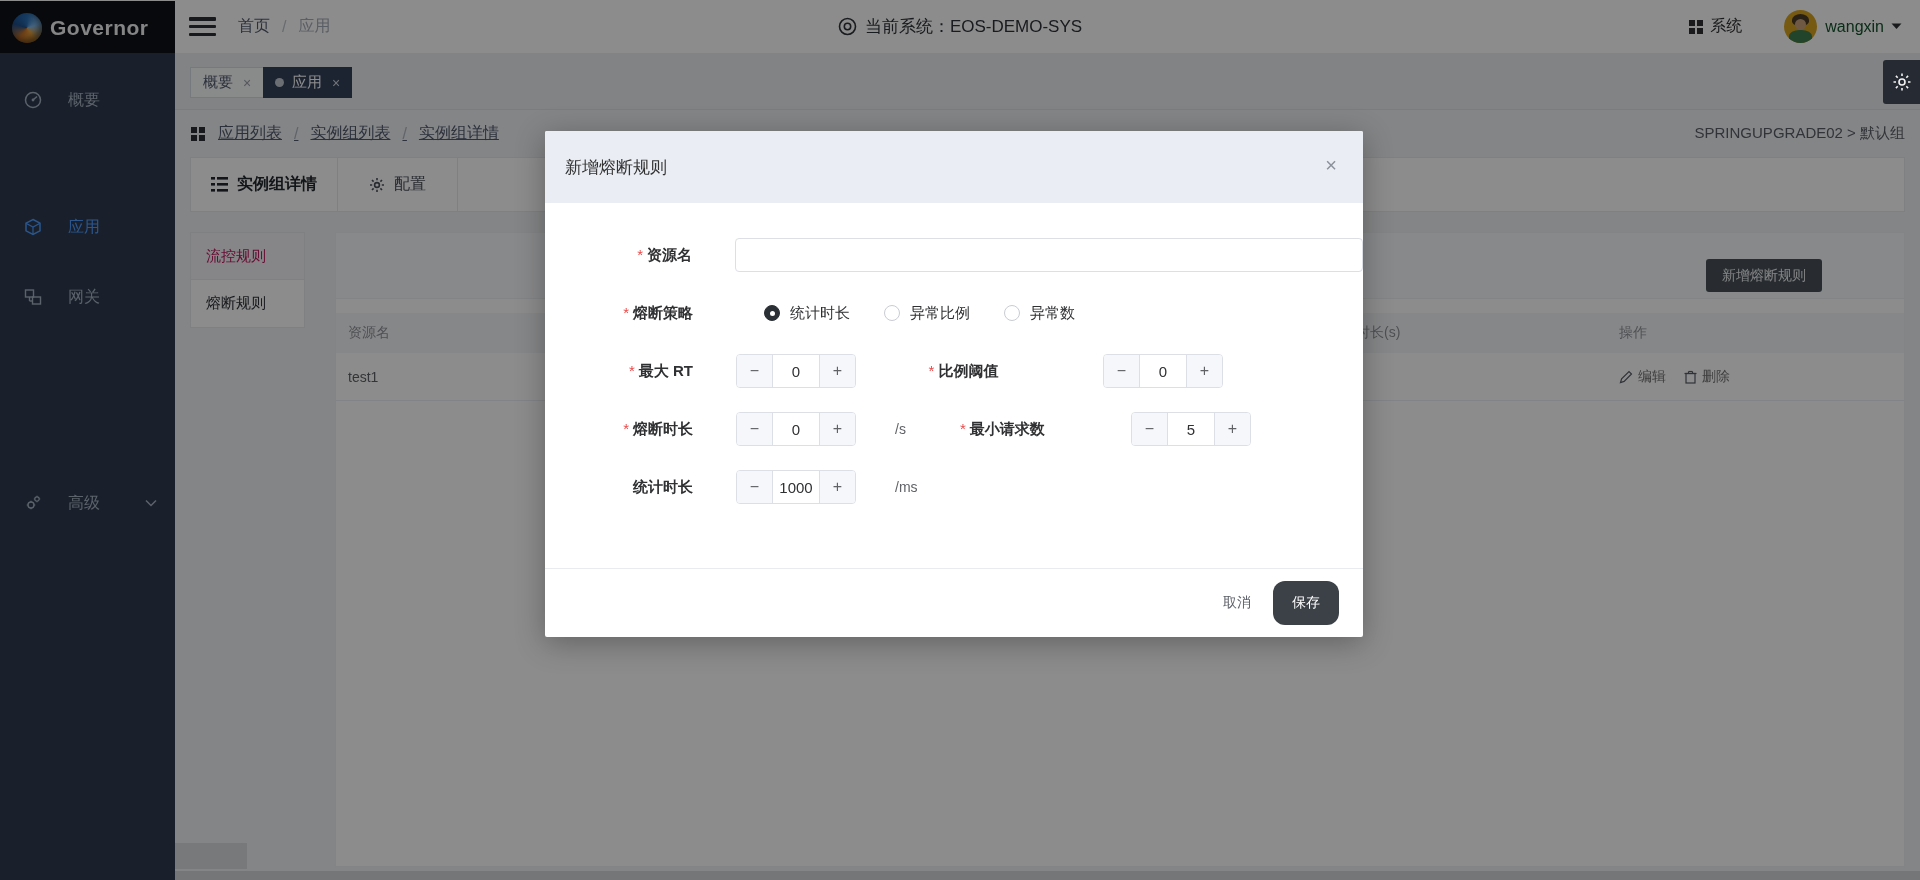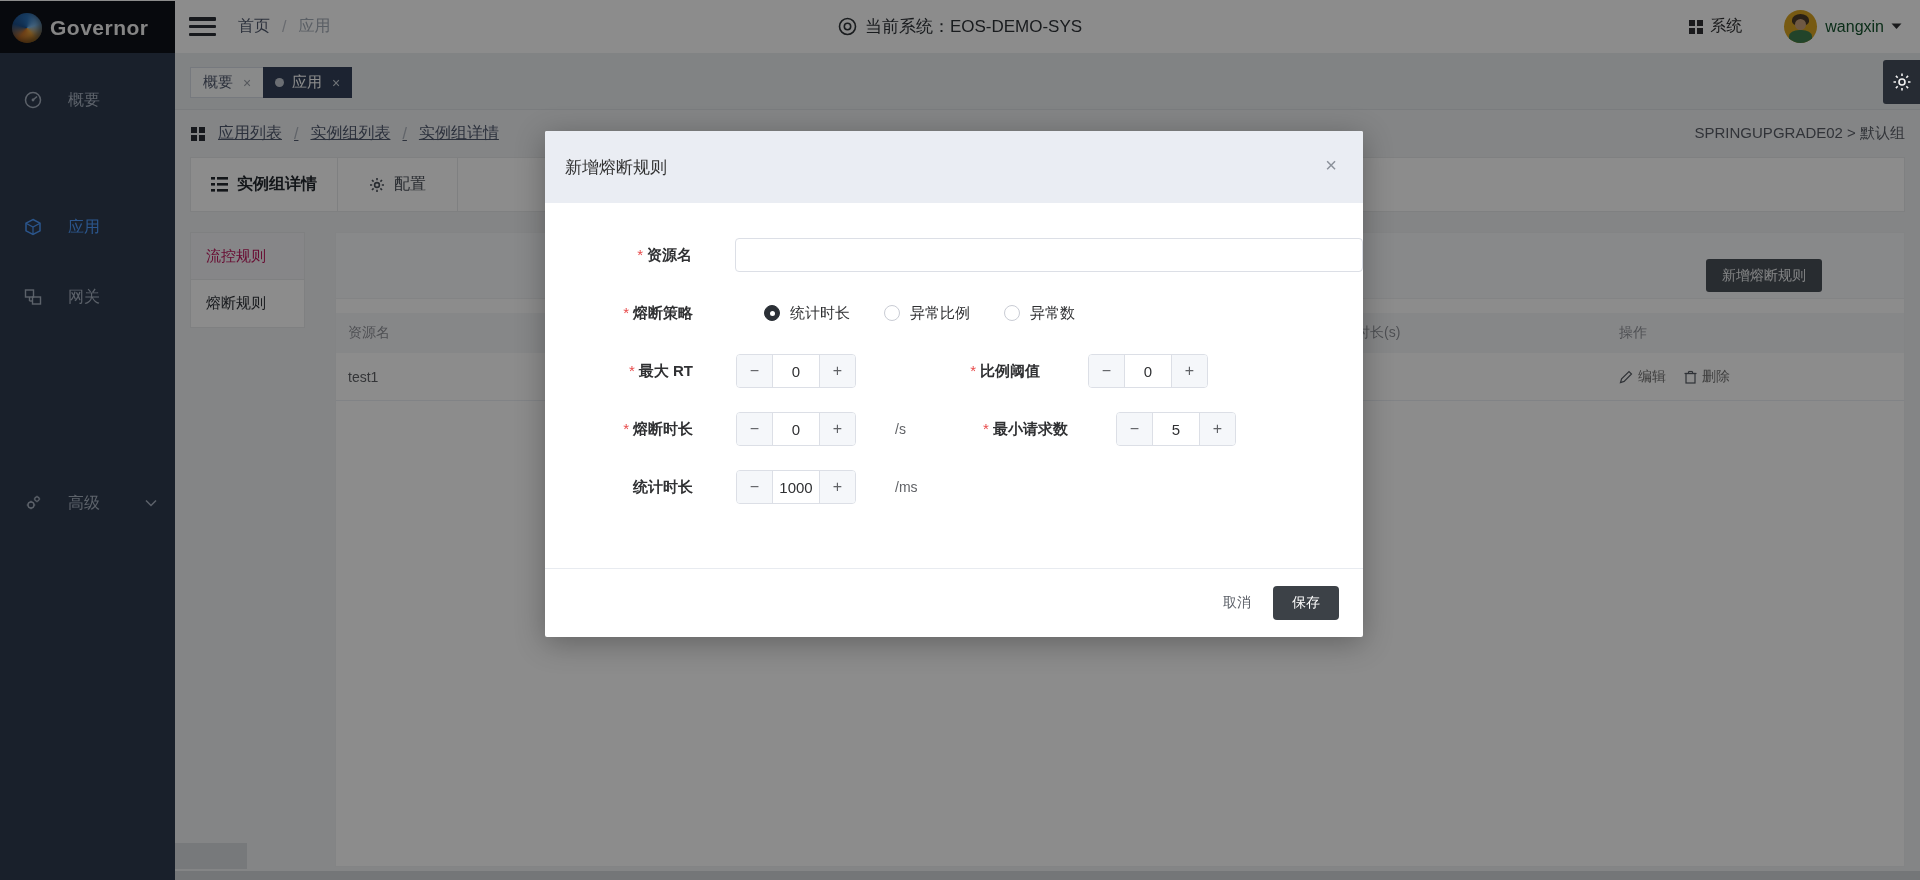--- a/index.html
+++ b/index.html
@@ -93,38 +93,38 @@
   .overlay { position:absolute; inset:0; background:rgba(0,0,0,0.45); z-index:10; }
 
   
   .modal { position:absolute; left:545px; top:131px; width:818px; height:506px; background:#fff; z-index:20; border-radius:2px; box-shadow:0 6px 30px rgba(0,0,0,.3); }
   .modal-header { height:72px; background:#eaedf3; display:flex; align-items:center; padding-left:20px; font-size:17px; color:#333; font-weight:500; position:relative; border-radius:2px 2px 0 0; }
   .modal-close { position:absolute; right:26px; top:24px; font-size:20px; color:#8b919a; cursor:pointer; line-height:1; }
   .modal-body { padding-top:35px; }
   .form-row { display:flex; align-items:center; height:34px; margin-bottom:24px;gap:31px; }
   .f-label { width:148px; text-align:right; margin-right:12px; font-size:15px; font-weight:bold; color:#303133; white-space:nowrap; }
   .f-label .req { color:#e84a4a; margin-right:4px; font-weight:normal; }
-  .f-label2 { width:153px; text-align:right; margin-right:17px; font-size:15px; font-weight:bold; color:#303133; white-space:nowrap; }
+  .f-label2 { width:153px; text-align:center; margin-right:32px; font-size:15px; font-weight:bold; color:#303133; white-space:nowrap; }
   .f-label2 .req { color:#e84a4a; margin-right:4px; font-weight:normal; }
   .text-input { width:632px; height:34px; border:1px solid #dcdfe6; border-radius:4px; padding:0 12px; font-size:14px; color:#303133; outline:none; font-family:inherit; }
   .radio-group { display:flex; align-items:center; padding-left:28px; }
   .radio-item { display:flex; align-items:center; margin-right:34px; cursor:pointer; }
   .radio-circle { width:16px; height:16px; border-radius:50%; border:1px solid #c9ccd4; background:#fff; margin-right:10px; position:relative; }
   .radio-item.checked .radio-circle { background:#2b3036; border-color:#2b3036; }
   .radio-item.checked .radio-circle::after { content:""; position:absolute; left:5px; top:5px; width:5px; height:5px; border-radius:50%; background:#fff; }
   .radio-item .r-lbl { font-size:15px; color:#303133; }
   .stepper { width:120px; height:34px; border:1px solid #dcdfe6; border-radius:4px; display:flex; overflow:hidden; background:#fff; }
   .step-btn { width:36px; background:#f5f7fa; color:#606266; font-size:16px; display:flex; align-items:center; justify-content:center; cursor:pointer; user-select:none; }
   .step-btn.minus { border-right:1px solid #dcdfe6; }
   .step-btn.plus { border-left:1px solid #dcdfe6; }
   .step-val { flex:1; display:flex; align-items:center; justify-content:center; font-size:15px; color:#303133; }
   .unit { margin-left:8px; font-size:14px; color:#606266; }
   .modal-footer { position:absolute; left:0; bottom:0; width:100%; height:69px; border-top:1px solid #e8ebf0; display:flex; align-items:center; justify-content:flex-end; padding-right:24px; }
   .cancel-btn { background:none; border:none; font-size:14px; color:#5a5e66; cursor:pointer; margin-right:22px; font-family:inherit; }
-  .save-btn { min-width:66px; height:34px; background:#3c4147; color:#fff; border:none; border-radius:4px; font-size:14px; cursor:pointer; padding:0 16px; font-family:inherit; }
+  .save-btn { min-width:66px; height:44px; background:#3c4147; color:#fff; border:none; border-radius:12px; font-size:14px; cursor:pointer; padding:0 16px; font-family:inherit; }
 </style>
 </head>
 <body>
 
 <div class="top-header">
   <div class="logo-box">
     <div class="logo-sphere"></div>
     <span class="logo-text">Governor</span>
   </div>
   <div class="hamburger">

